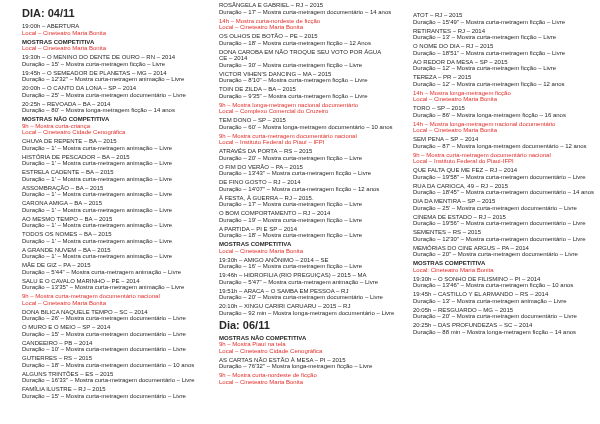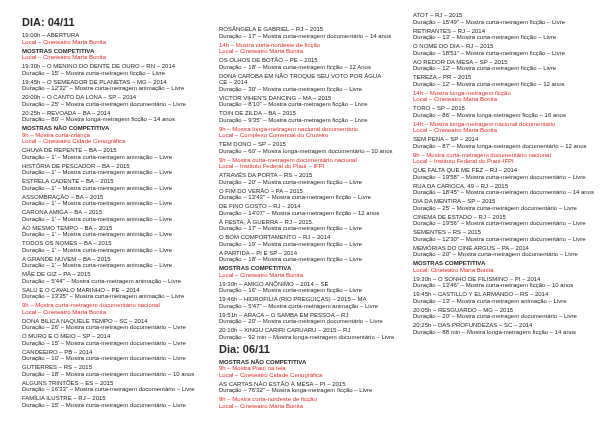--- a/index.html
+++ b/index.html
@@ -4,22 +4,22 @@
 <style>
   :root { --ink:#272727; --red:#e2302c; --bg:#ffffff; }
   html,body { margin:0; padding:0; }
   #page {
     position:relative; width:600px; height:424px;
     background:var(--bg); overflow:hidden;
     font-family:"Liberation Sans", sans-serif;
     color:var(--ink);
   }
   .col { position:absolute; top:0; }
-  #col-0 { left:22px;  width:192px; padding-top:15px; }
-  #col-1 { left:219px; width:192px; padding-top:26px; }
+  #col-0 { left:22px;  width:192px; padding-top:6px; }
+  #col-1 { left:219px; width:192px; padding-top:2px; }
   #col-2 { left:413px; width:185px; padding-top:12px; }
   .day {
     font-size:11px; line-height:12px; font-weight:700;
     margin:1px 0 4px 0; color:var(--ink);
   }
   .block { margin-bottom:2.5px; }
   .line {
     font-size:6px; line-height:6.5px; color:var(--ink);
     white-space:pre-line;
   }

